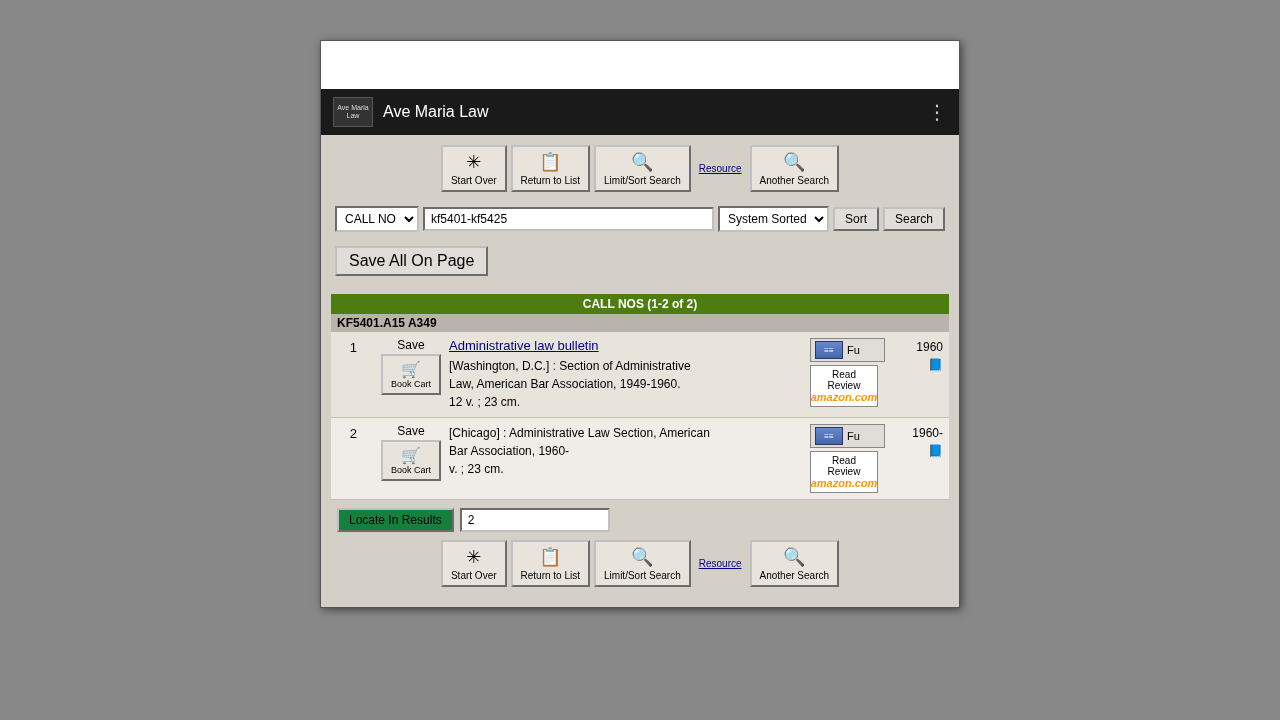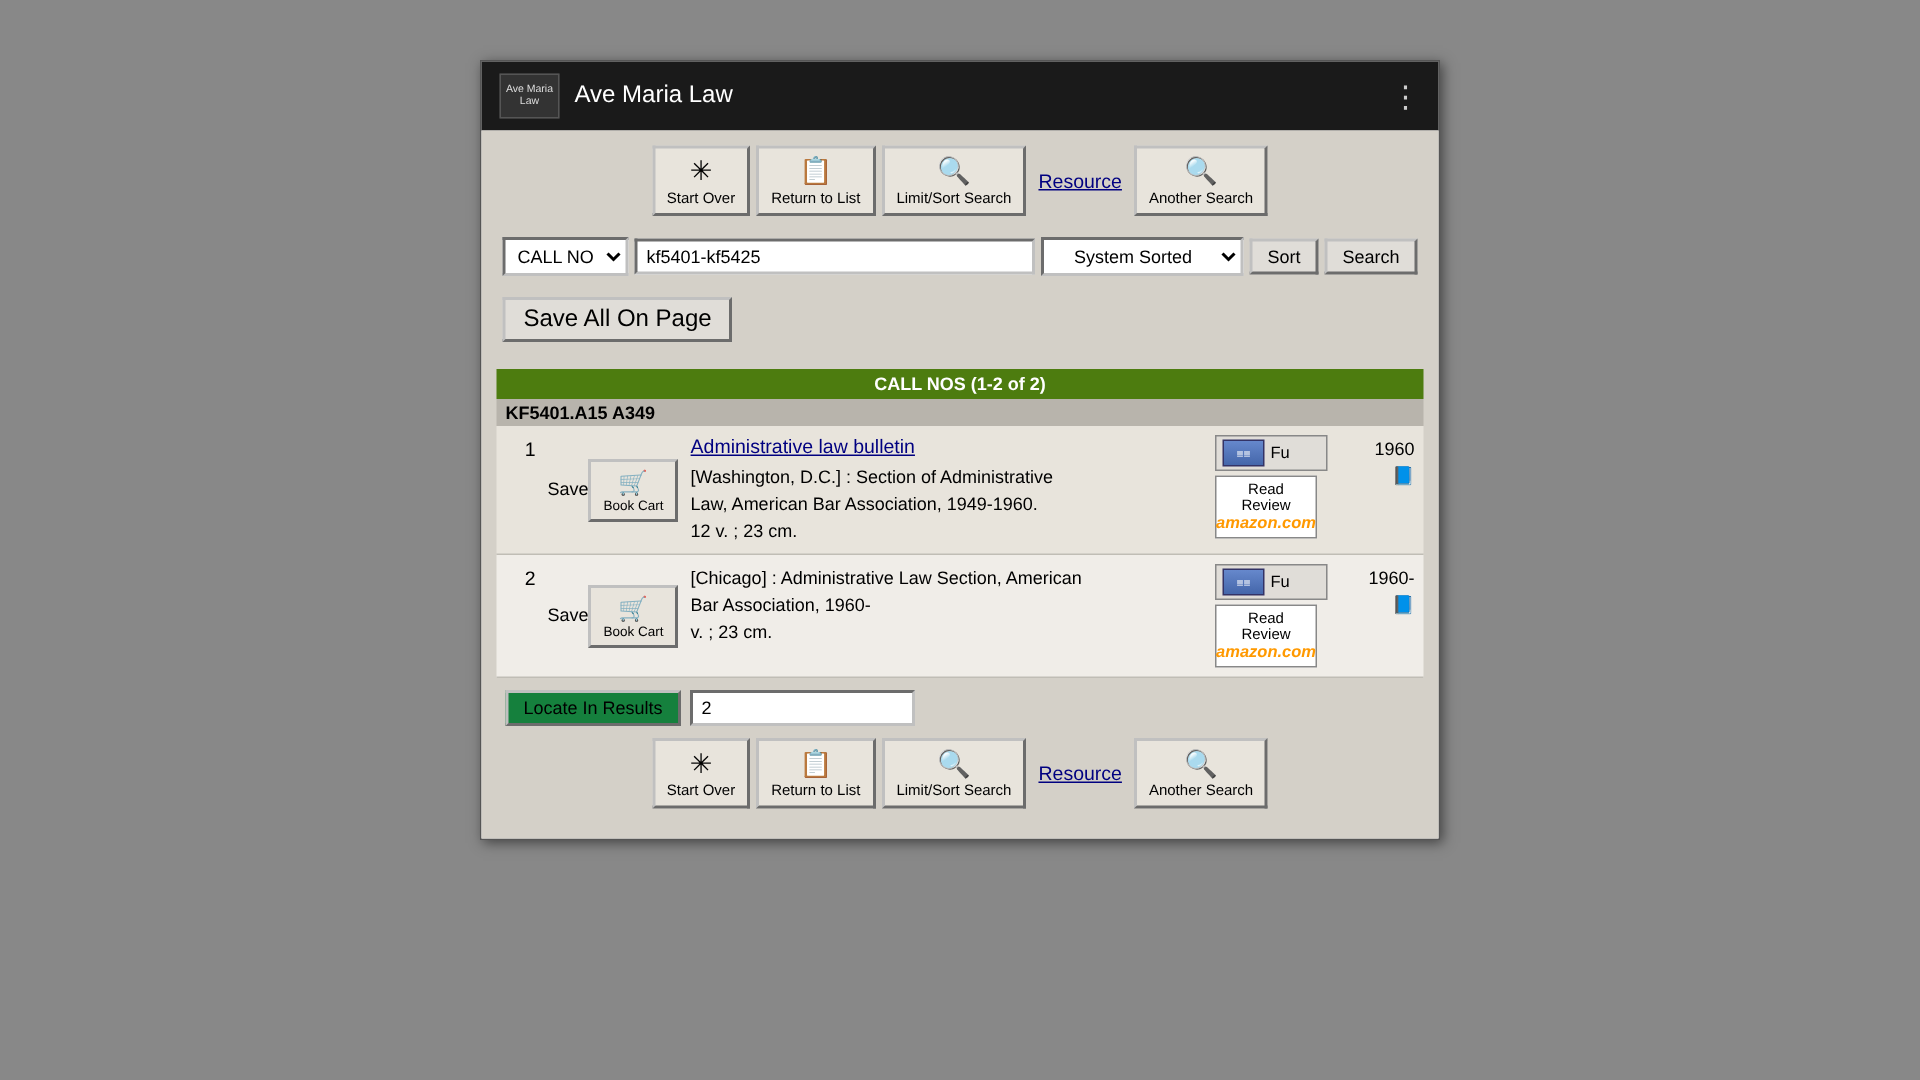--- a/index.html
+++ b/index.html
@@ -19,20 +19,21 @@
       border: 1px solid #555;
       box-shadow: 2px 2px 8px rgba(0,0,0,0.5);
     }
     .titlebar {
       background: #1a1a1a;
       color: #fff;
       display: flex;
       align-items: center;
       padding: 8px 12px;
       justify-content: space-between;
+      margin-top: 48px;
     }
     .titlebar-left {
       display: flex;
       align-items: center;
       gap: 10px;
     }
     .logo-box {
       width: 40px;
       height: 30px;
       background: #333;
@@ -83,21 +84,21 @@
       font-size: 18px;
       margin-bottom: 2px;
     }
     .toolbar-btn .btn-label {
       font-size: 10px;
       white-space: nowrap;
     }
     .resource-link {
       color: #000080;
       text-decoration: underline;
-      font-size: 13px;
+      font-size: 10px;
       cursor: pointer;
       margin: 0 4px;
     }
     .search-bar {
       display: flex;
       align-items: center;
       gap: 4px;
       margin-bottom: 10px;
       background: #d4d0c8;
       padding: 4px;
@@ -110,21 +111,21 @@
       min-width: 80px;
     }
     .search-input {
       flex: 1;
       padding: 3px 6px;
       font-size: 12px;
       border: 2px inset #c0c0c0;
       background: #fff;
     }
     .sort-select {
-      padding: 3px 16px;
+      padding: 3px 4px;
       font-size: 12px;
       border: 2px inset #c0c0c0;
       background: #fff;
       min-width: 110px;
     }
     .sort-btn, .search-btn {
       padding: 3px 10px;
       font-size: 12px;
       border: 2px outset #c0c0c0;
       background: #e0ddd8;
@@ -180,23 +181,24 @@
       margin-bottom: 4px;
     }
     .result-title.orange { color: #cc6600; }
     .result-desc {
       font-size: 12px;
       color: #000;
       line-height: 1.5;
     }
     .result-save-area {
       display: flex;
-      flex-direction: row;
+      flex-direction: column;
       align-items: center;
       min-width: 60px;
+      margin-left: 16px;
     }
     .save-label {
       font-size: 12px;
       margin-bottom: 2px;
     }
     .cart-btn {
       display: flex;
       flex-direction: column;
       align-items: center;
       background: #e8e4dc;

